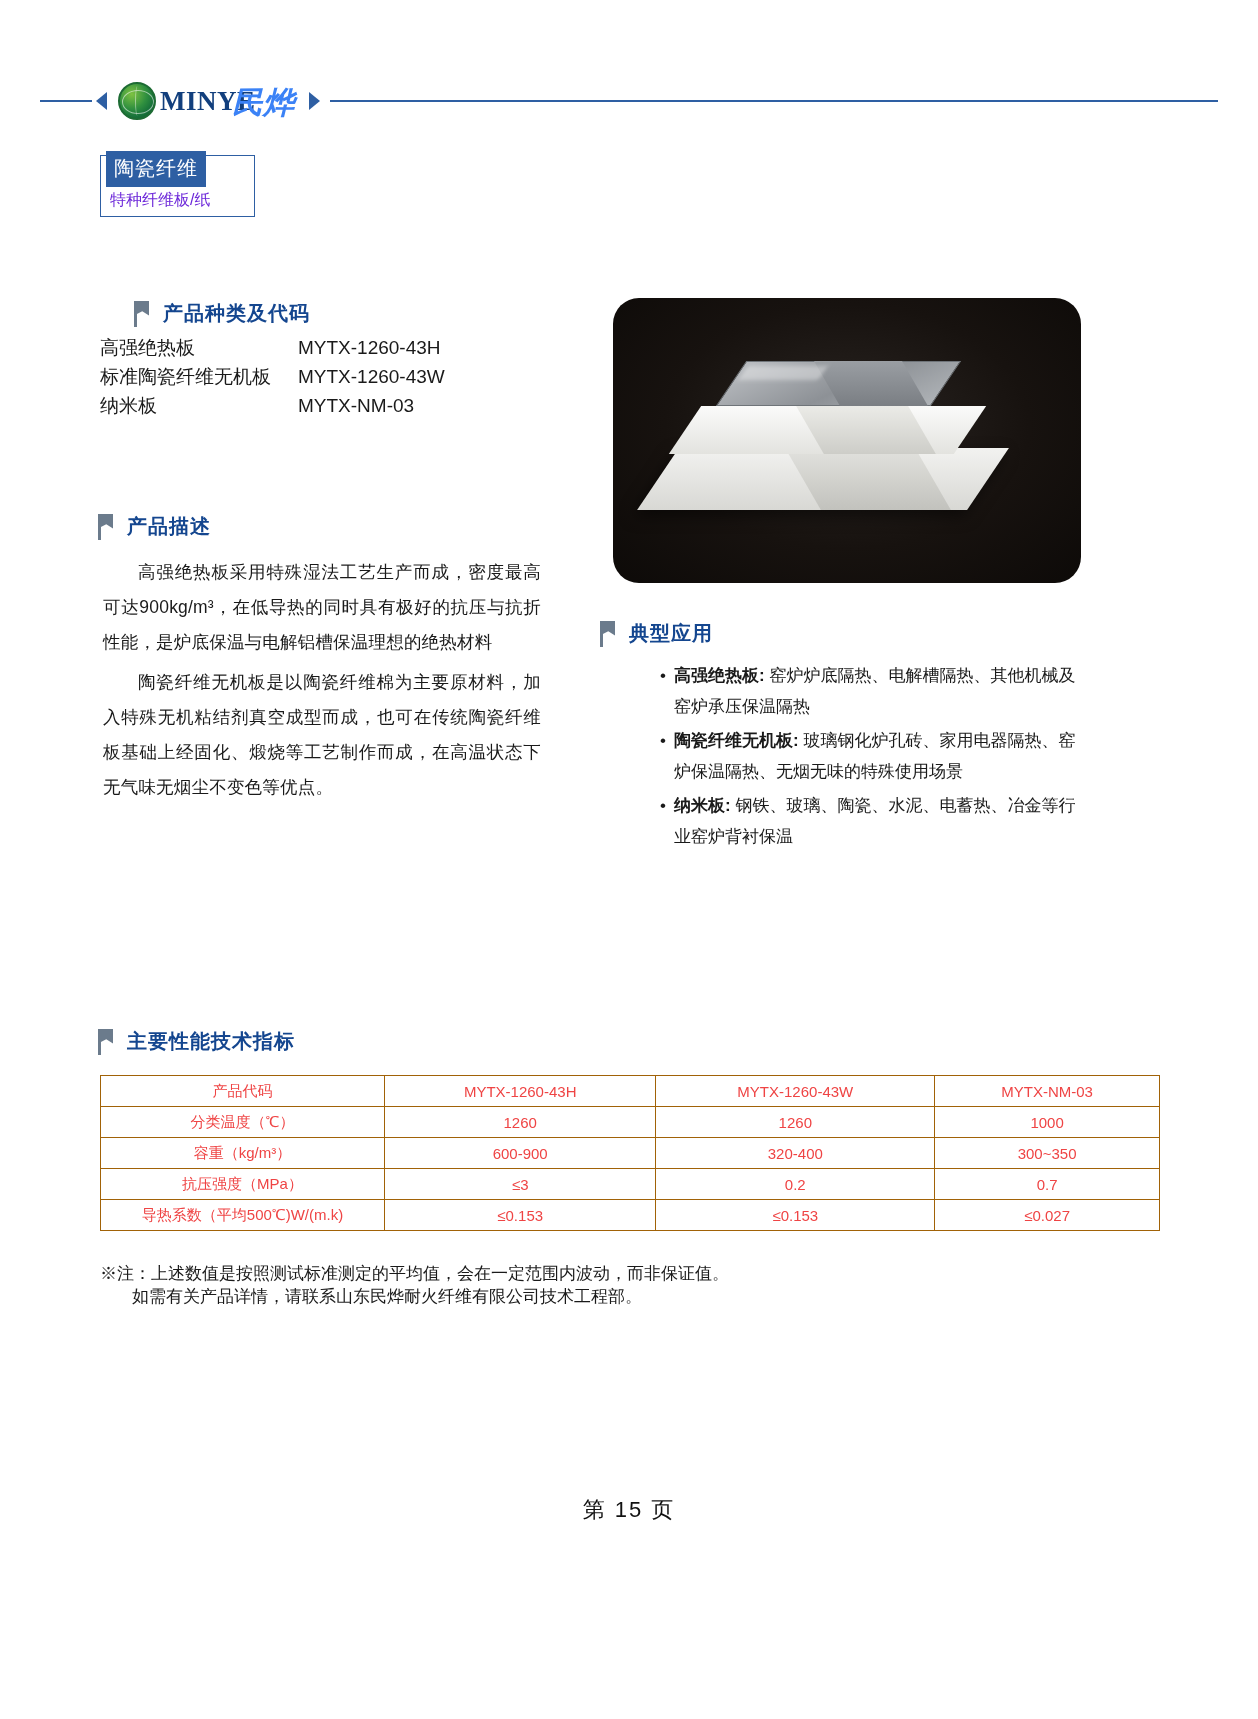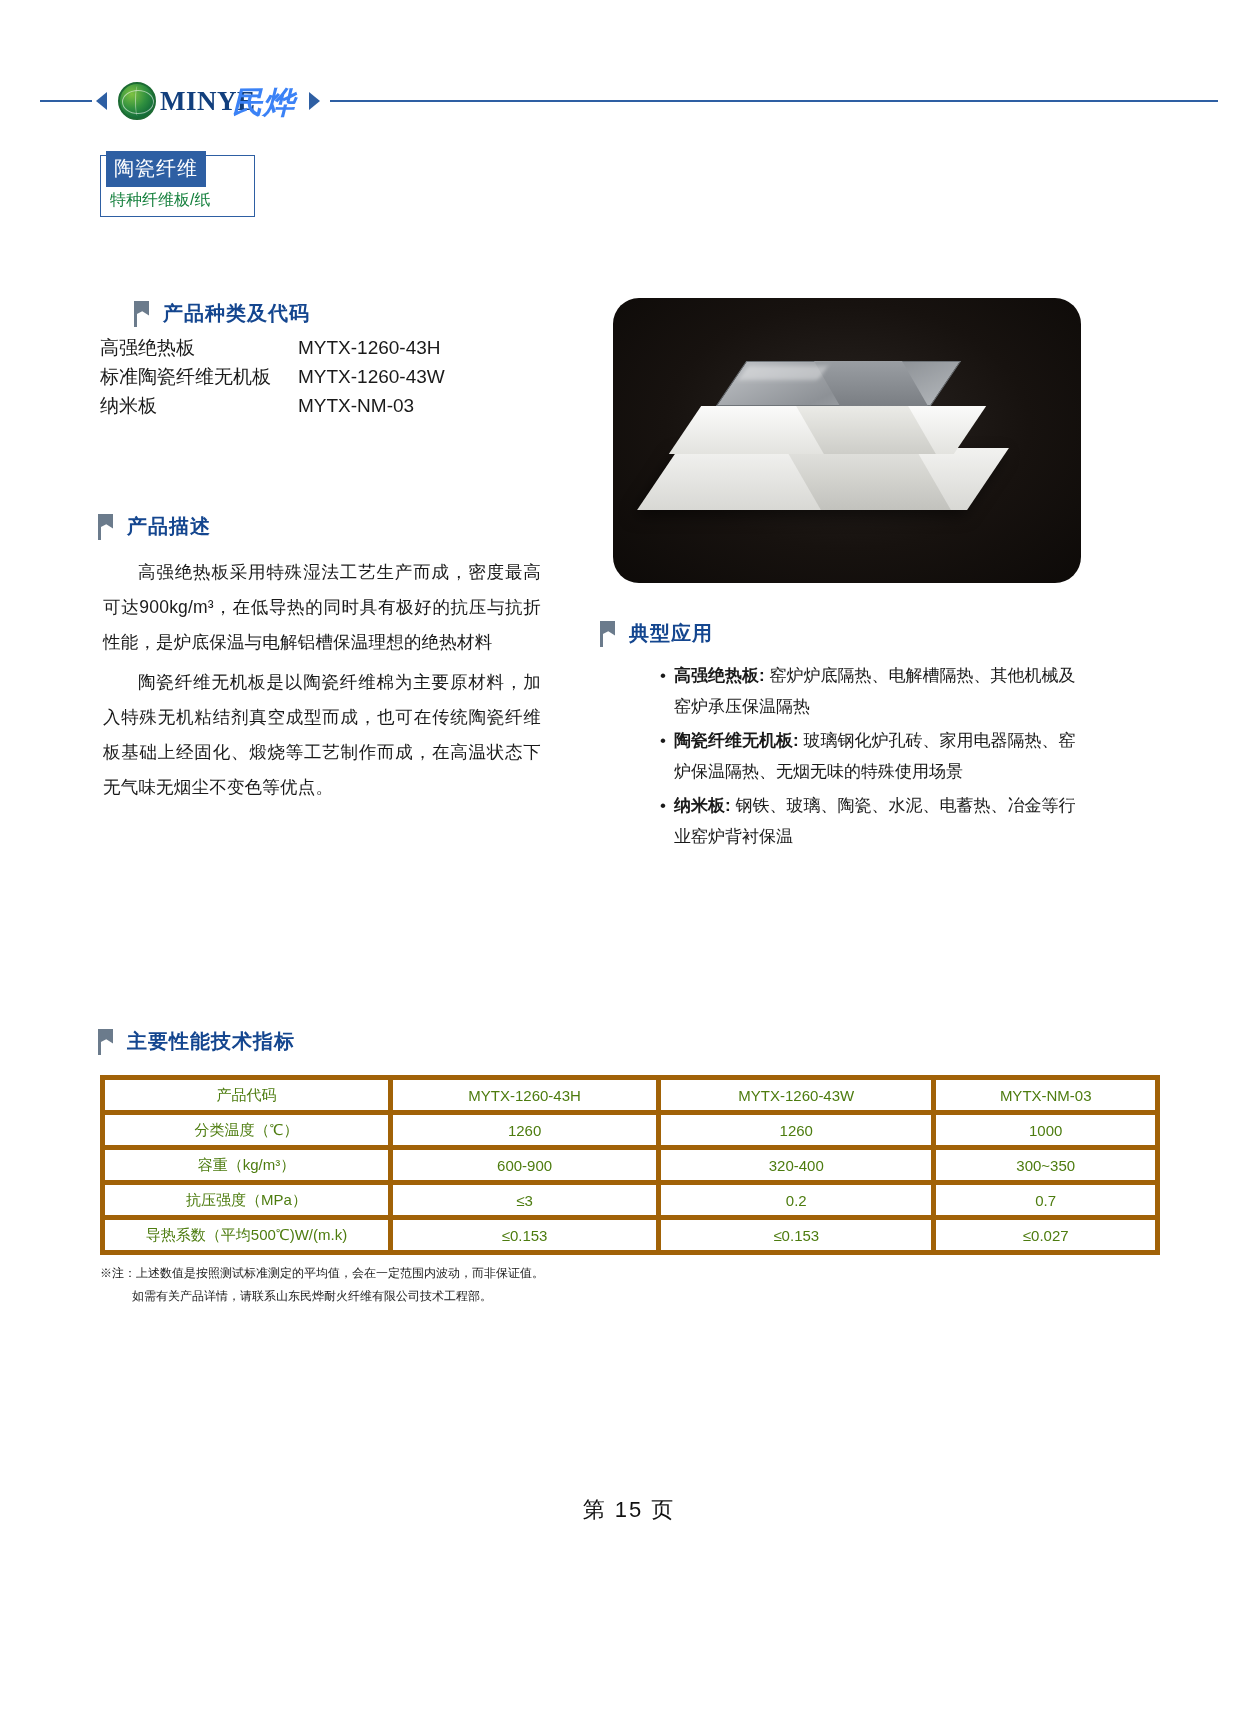--- a/index.html
+++ b/index.html
@@ -127,21 +127,21 @@
     font-size: 20px;
     padding: 4px 8px 5px 8px;
     letter-spacing: 1px;
     white-space: nowrap;
   }
   .title-sub {
     position: absolute;
     top: 34px;
     left: 9px;
     font-size: 16px;
-    color: #15803d;
+    color: #6d28d9;
     white-space: nowrap;
   }
 
   
   .sec-head {
     position: absolute;
     display: flex;
     align-items: center;
   }
   .flag-icon {
@@ -297,35 +297,35 @@
     top: 1075px;
     left: 100px;
     width: 1060px;
   }
   table.spec {
     border-collapse: collapse;
     width: 1060px;
     font-size: 15px;
   }
   table.spec td {
-    border: 5px solid #a16207;
+    border: 1px solid #a16207;
     text-align: center;
     height: 30px;
     padding: 0 4px;
-    color: #4d7c0f;
+    color: #ef4444;
   }
   table.spec tr td:first-child {
     width: 275px;
   }
   .note {
     position: absolute;
     top: 1262px;
     left: 100px;
     width: 700px;
-    font-size: 12px;
+    font-size: 17px;
     line-height: 23px;
     color: #1a1a1a;
   }
   .note .l2 {
     padding-left: 32px;
   }
 
   
   .footer {
     position: absolute;

